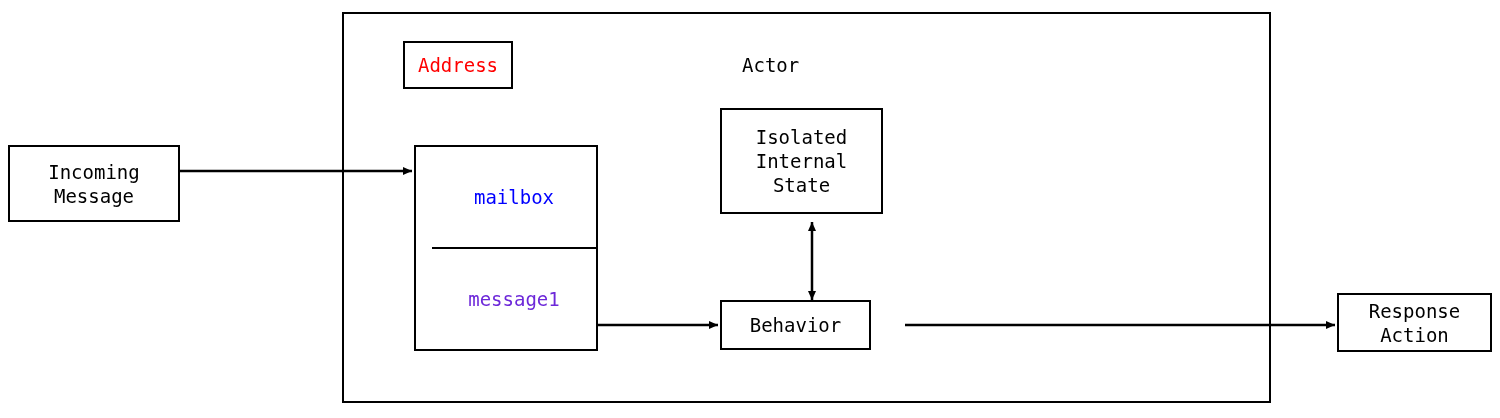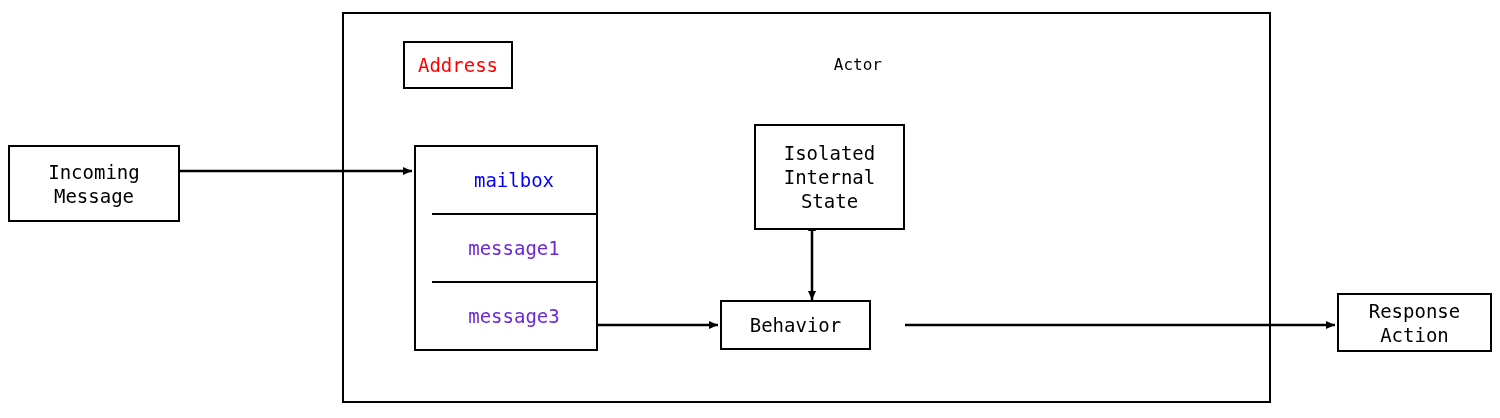--- a/index.html
+++ b/index.html
@@ -26,23 +26,23 @@
     text-align: center;
     color: #000000;
     font-size: 19px;
     line-height: 24px;
     white-space: pre-line;
     z-index: 3;
   }
   .plain-label {
     position: absolute;
     color: #000000;
-    font-size: 16px;
+    font-size: 19px;
     line-height: 24px;
-    text-align: right;
+    text-align: left;
     z-index: 3;
     background: transparent;
   }
   
   #actor-container {
     position: absolute;
     left: 342px;
     top: 12px;
     width: 929px;
     height: 391px;
@@ -90,24 +90,23 @@
   
   #incoming-message-box {
     left: 8px;
     top: 145px;
     width: 172px;
     height: 77px;
   }
   
   #internal-state-box {
     left: 720px;
-    top: 124px;
-    width: 151px;
+    top: 108px;
+    width: 163px;
     height: 106px;
-    margin-left: 34px;
   }
   
   #behavior-box {
     left: 720px;
     top: 300px;
     width: 151px;
     height: 50px;
   }
   
   #response-action-box {
@@ -158,21 +157,20 @@
     <line x1="905" y1="325" x2="1335" y2="325" stroke="#000000" stroke-width="2.5" marker-end="url(#arrowEnd)"></line>
   </svg>
 
   <div class="plain-label" id="actor-label">Actor</div>
 
   <div class="box" id="address-box">Address</div>
 
   <div id="mailbox-table">
     <div class="mailbox-row header">mailbox</div>
     <div class="mailbox-row">message1</div>
-    <div class="mailbox-row">message3</div>
   </div>
 
   <div class="box" id="incoming-message-box">Incoming
 Message</div>
 
   <div class="box" id="internal-state-box">Isolated
 Internal
 State</div>
 
   <div class="box" id="behavior-box">Behavior</div>

